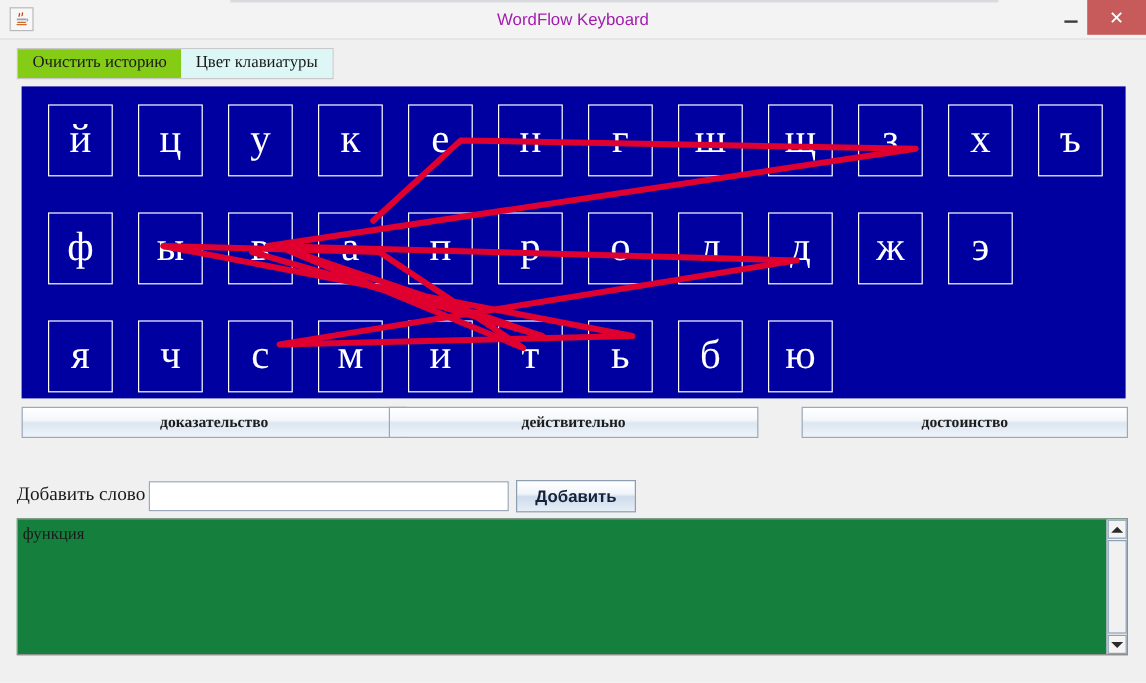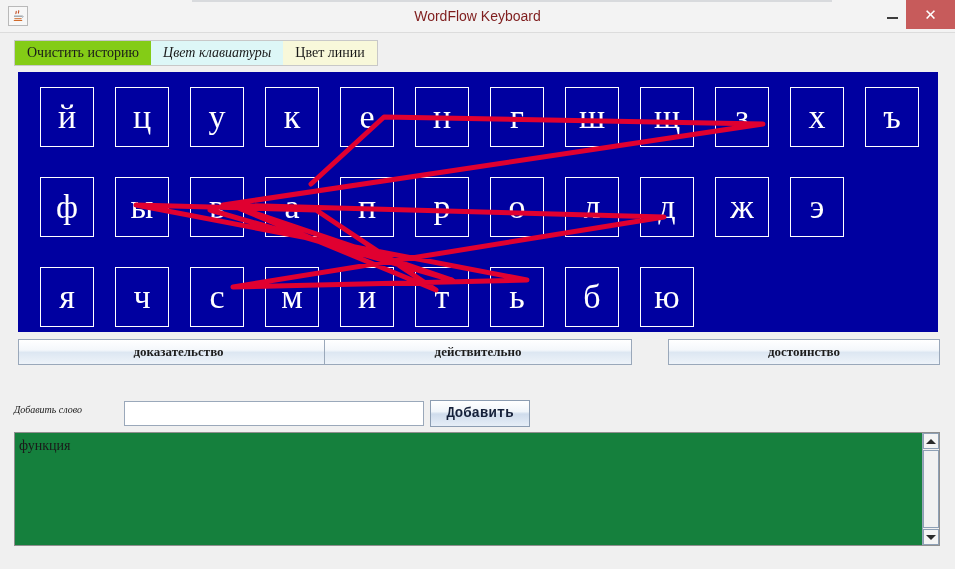--- a/index.html
+++ b/index.html
@@ -46,21 +46,21 @@
   }
   .app-icon svg { display: block; }
   .title-text {
     position: absolute;
     left: 0; top: 0;
     width: 955px; height: 33px;
     line-height: 33px;
     text-align: center;
     font-family: "Liberation Sans", sans-serif;
     font-size: 14px;
-    color: #7f1d1d;
+    color: #a21caf;
   }
   .win-btn {
     position: absolute;
     top: 0;
     height: 27px;
     display: flex;
     align-items: center;
     justify-content: center;
   }
   .win-min { left: 878px; width: 28px; }
@@ -96,21 +96,21 @@
     height: 24px;
     line-height: 24px;
     padding: 0 12px;
     font-family: "Liberation Serif", serif;
     font-size: 14px;
     color: #1a1a1a;
     white-space: nowrap;
     box-sizing: border-box;
   }
   .tb-0 { background: #84cc16; }
-  .tb-1 { background: #ddf7f7; font-style: italic; }
+  .tb-1 { background: #ddf7f7; }
   .tb-2 { background: #f8f8da; }
 
   
   .keyboard {
     position: absolute;
     left: 18px; top: 72px;
     width: 920px; height: 260px;
     background: #0000a0;
     overflow: hidden;
   }
@@ -153,44 +153,43 @@
     background: linear-gradient(to bottom, #ffffff 0%, #f4f7fb 42%, #dde7f2 52%, #eef3f9 100%);
     border: 1px solid #9aa8ba;
     box-sizing: border-box;
   }
 
   
   .addrow-label {
     position: absolute;
     left: 14px; top: 404px;
     font-family: "Liberation Serif", serif;
-    font-size: 10px;
+    font-size: 16px;
     color: #1a1a1a;
-    font-style: italic;
   }
   .addrow-input {
     position: absolute;
     left: 124px; top: 401px;
     width: 300px; height: 25px;
     background: #ffffff;
     border: 1px solid #9aa8ba;
     box-sizing: border-box;
     font-family: "Liberation Serif", serif;
     font-size: 14px;
     color: #1a1a1a;
     padding: 0 4px;
     outline: none;
   }
   .addrow-btn {
     position: absolute;
     left: 430px; top: 400px;
     width: 100px; height: 27px;
     line-height: 25px;
     text-align: center;
-    font-family: Liberation Mono, monospace;
+    font-family: Liberation Sans, sans-serif;
     font-size: 14px;
     font-weight: bold;
     color: #16213a;
     background: linear-gradient(to bottom, #ffffff 0%, #f0f5fa 42%, #cfdcec 52%, #e6eef7 100%);
     border: 1px solid #8c9db2;
     box-sizing: border-box;
   }
 
   
   .history {
@@ -283,21 +282,20 @@
     </div>
     <div class="win-btn win-max">
       <div class="glyph-max"></div>
     </div>
     <div class="win-btn win-close">✕</div>
   </div>
 
   <div class="toolbar">
     <div class="toolbar-btn tb-0">Очистить историю</div>
     <div class="toolbar-btn tb-1">Цвет клавиатуры</div>
-    <div class="toolbar-btn tb-2">Цвет линии</div>
   </div>
 
   <div class="keyboard">
     <div id="keys-layer">
         <div class="key" style="left: 22px; top: 15px; width: 54px; height: 60px;">й</div>
         <div class="key" style="left: 97px; top: 15px; width: 54px; height: 60px;">ц</div>
         <div class="key" style="left: 172px; top: 15px; width: 54px; height: 60px;">у</div>
         <div class="key" style="left: 247px; top: 15px; width: 54px; height: 60px;">к</div>
         <div class="key" style="left: 322px; top: 15px; width: 54px; height: 60px;">е</div>
         <div class="key" style="left: 397px; top: 15px; width: 54px; height: 60px;">н</div>

